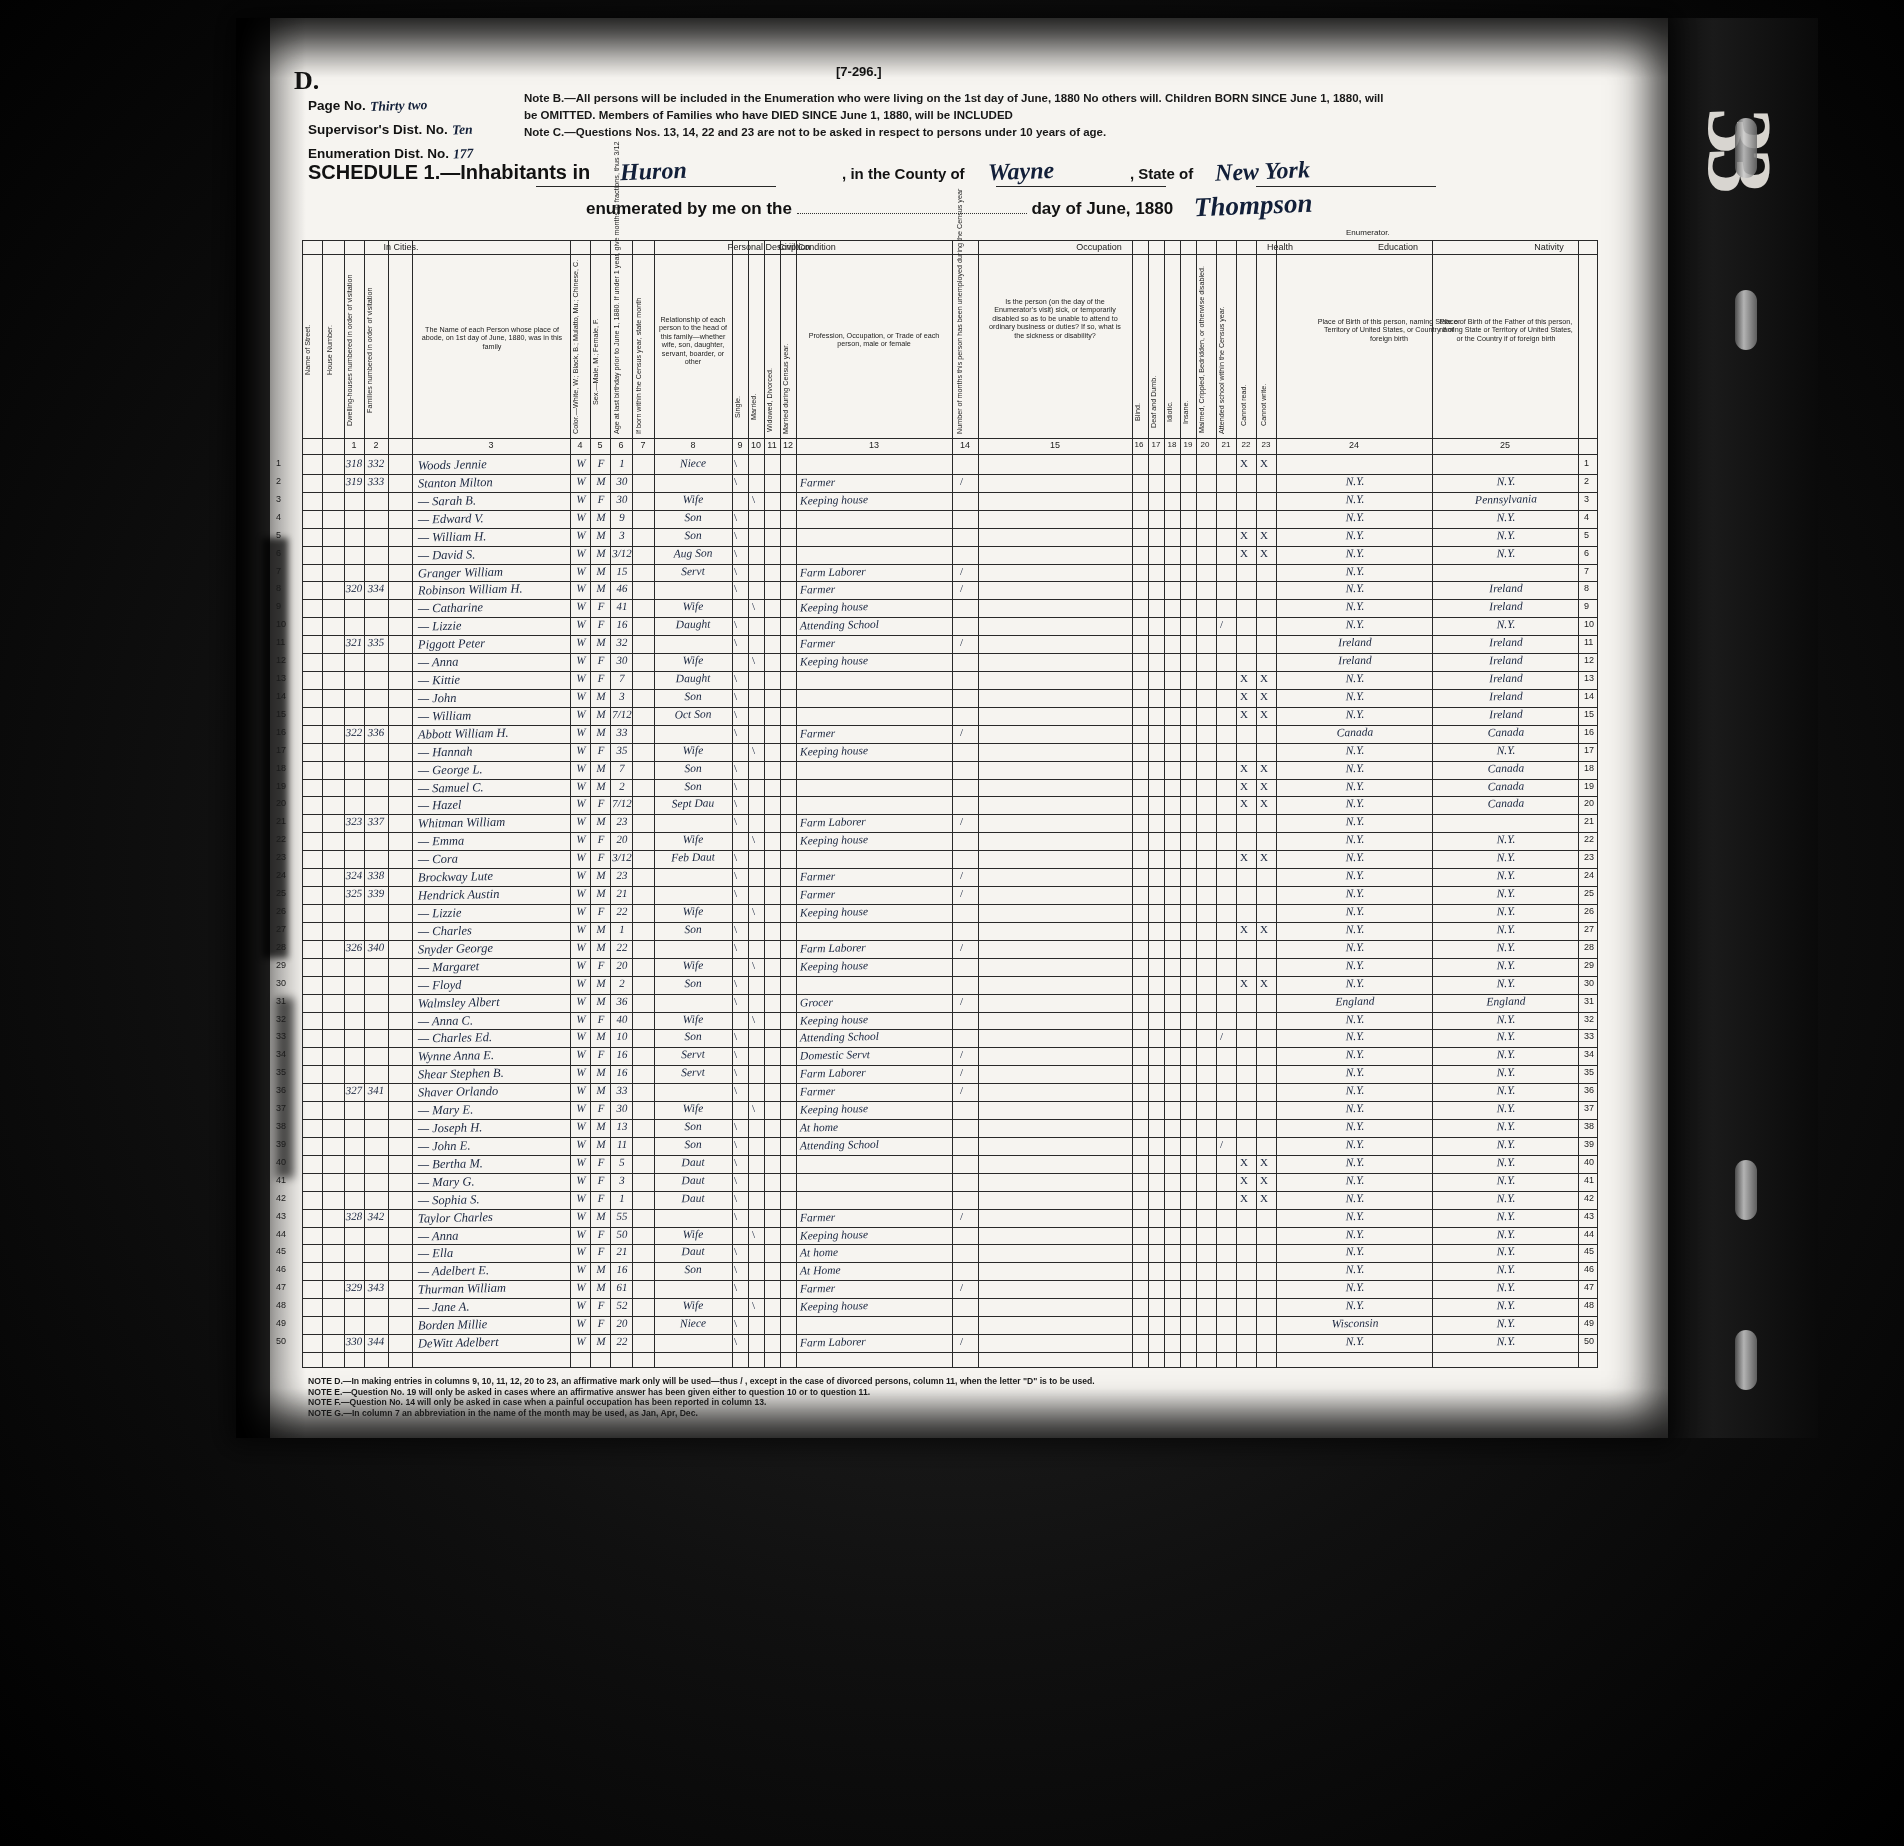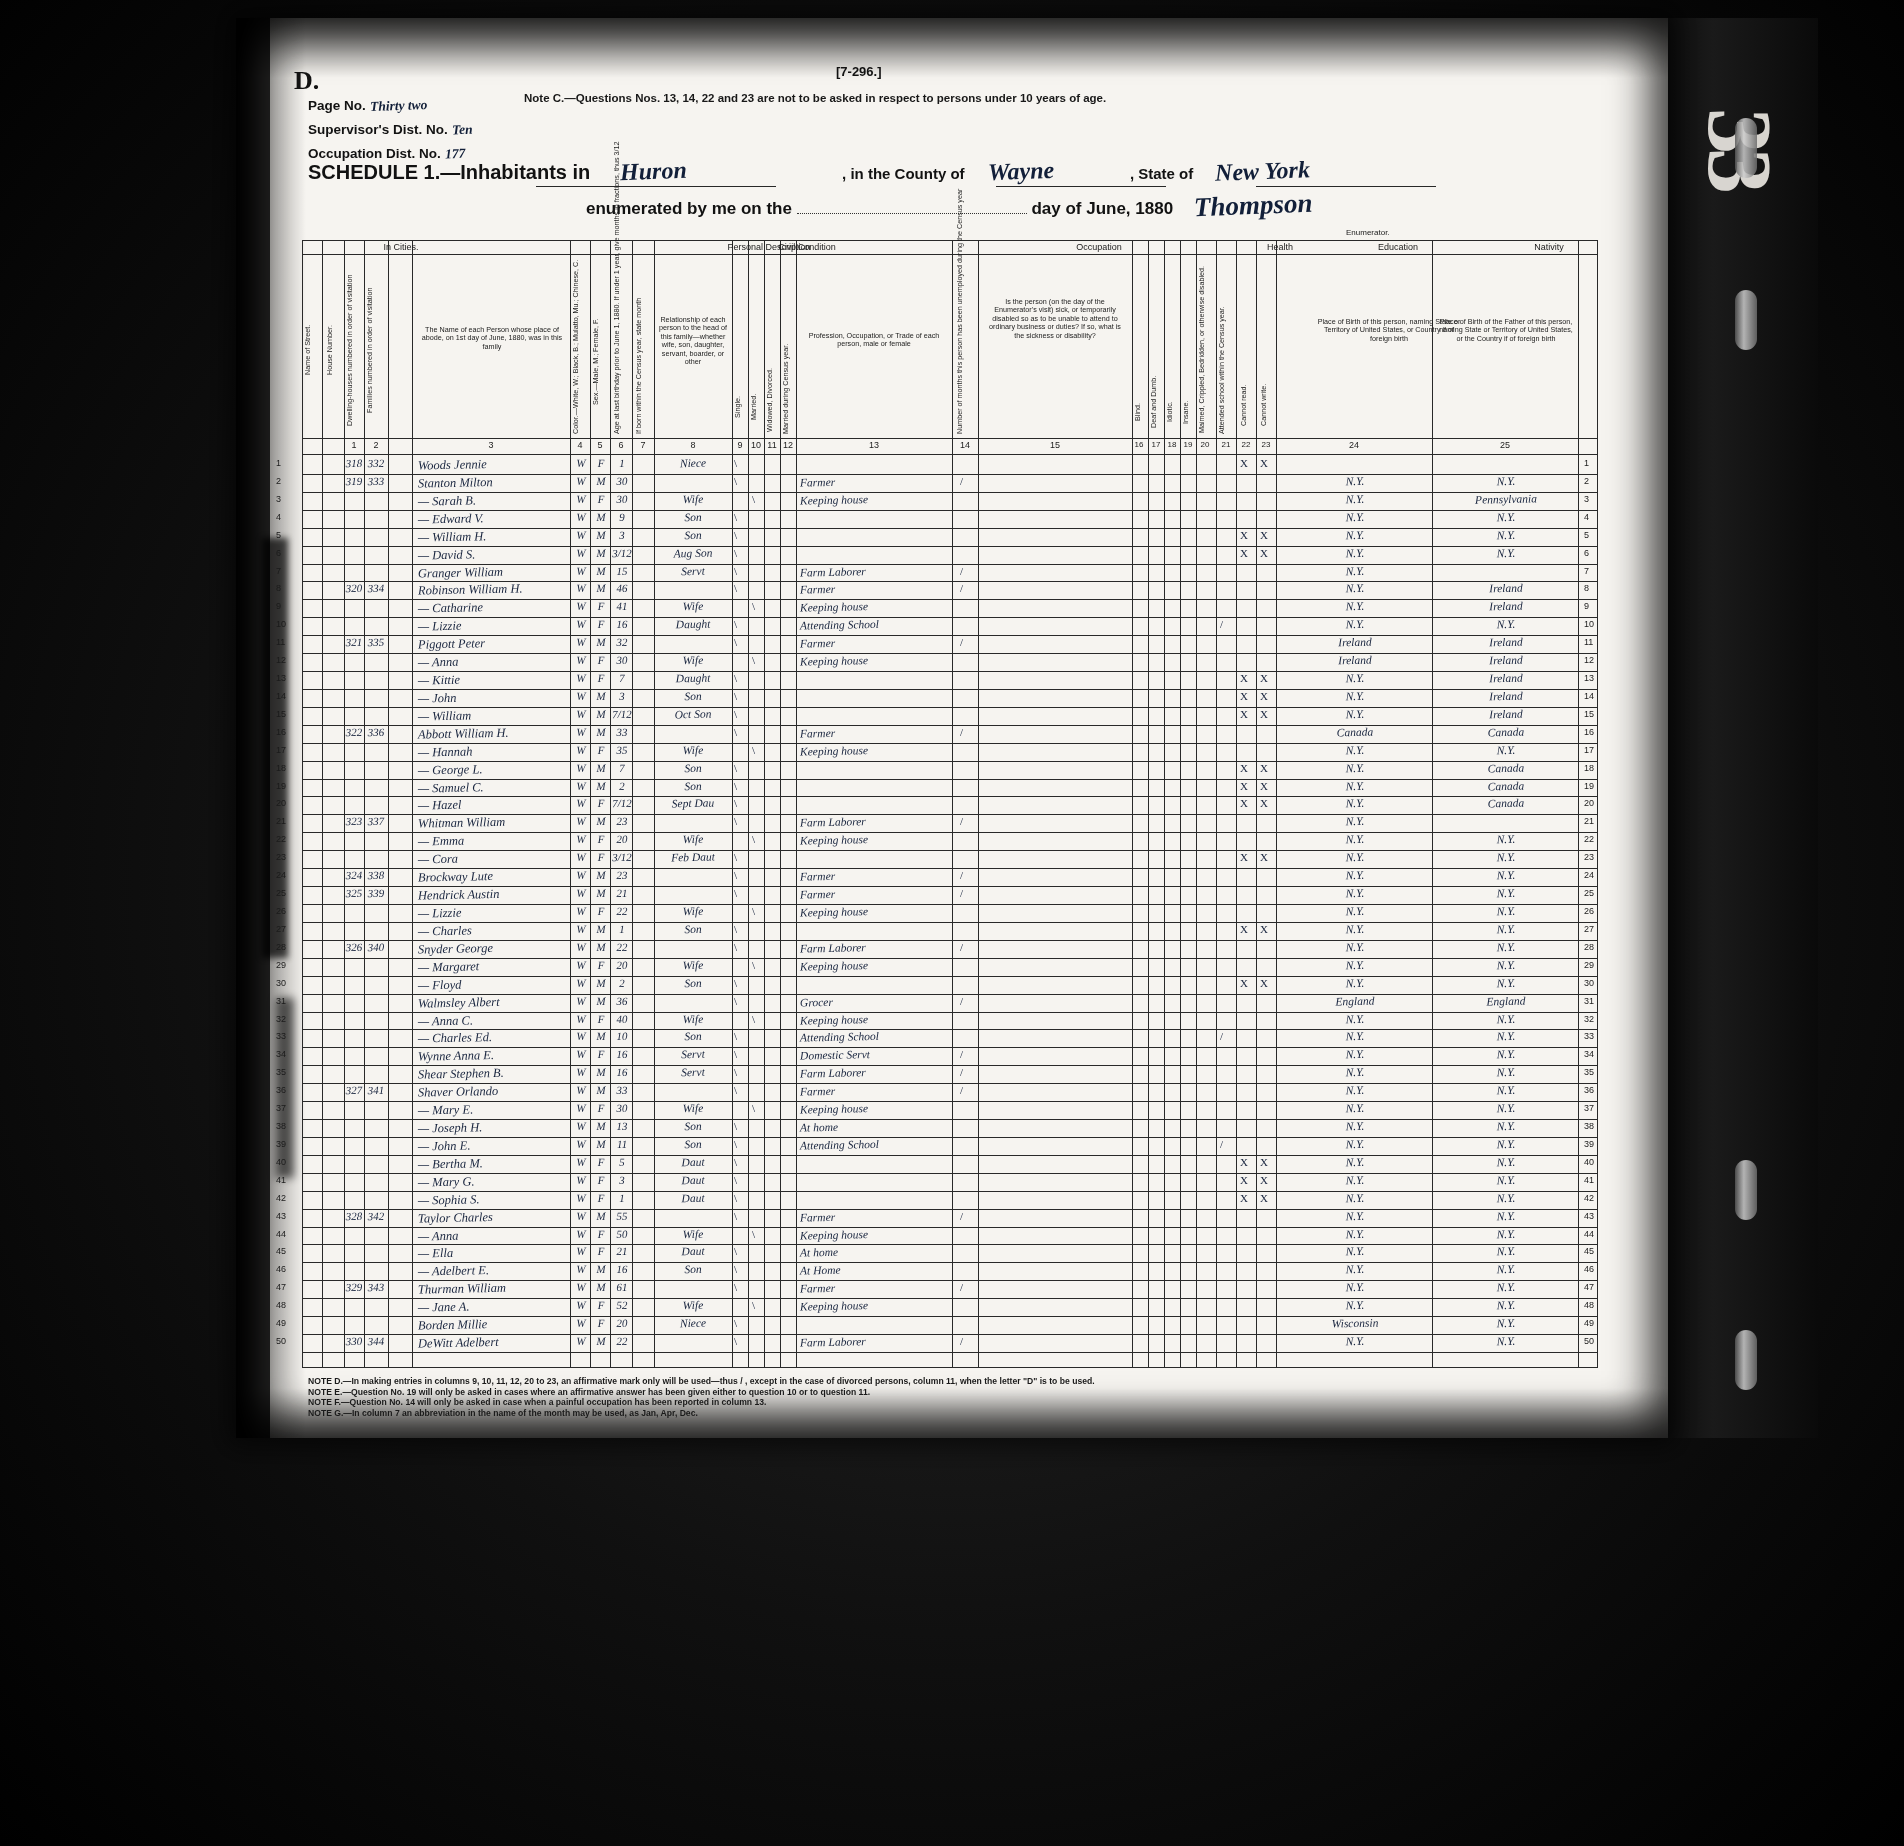--- a/index.html
+++ b/index.html
@@ -85,25 +85,26 @@
     <div class="smudge" style="left:40px;top:980px;width:18px;height:180px;opacity:.6;filter:blur(4px);"></div>
 
     <div class="hdr letterD">D.</div>
     <div class="hdr formno">[7-296.]</div>
 
     <div class="hdr pageno">
       <div><span>Page No.</span>
         <span class="hand">Thirty two</span></div>
       <div><span>Supervisor's Dist. No.</span>
         <span class="hand">Ten</span></div>
-      <div><span>Occupation Dist. No.</span>
+      <div><span>Enumeration Dist. No.</span>
         <span class="hand">177</span></div>
     </div>
 
     <div class="hdr notes">
+      <div>Note B.—All persons will be included in the Enumeration who were living on the 1st day of June, 1880  No others will.  Children BORN SINCE June 1, 1880, will be OMITTED.  Members of Families who have DIED SINCE June 1, 1880, will be INCLUDED</div>
       <div>Note C.—Questions Nos. 13, 14, 22 and 23 are not to be asked in respect to persons under 10 years of age.</div>
     </div>
 
     <div class="hdr sched">
       <span>SCHEDULE 1.—Inhabitants in</span>
       <span class="hand" style="font-size:24px;margin-left:24px;">Huron</span>
       <span class="sm" style="margin-left:150px;">, in the County of</span>
       <span class="hand" style="font-size:24px;margin-left:18px;">Wayne</span>
       <span class="sm" style="margin-left:70px;">, State of</span>
       <span class="hand" style="font-size:24px;margin-left:16px;">New York</span>

